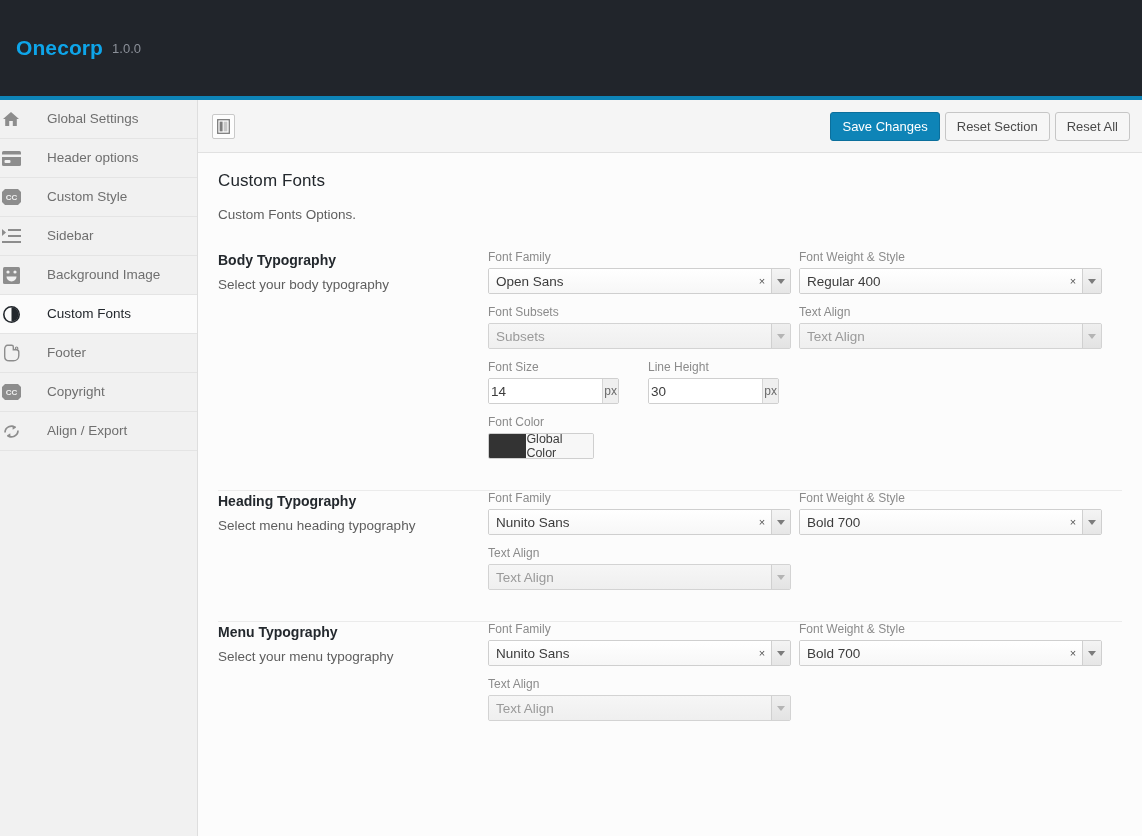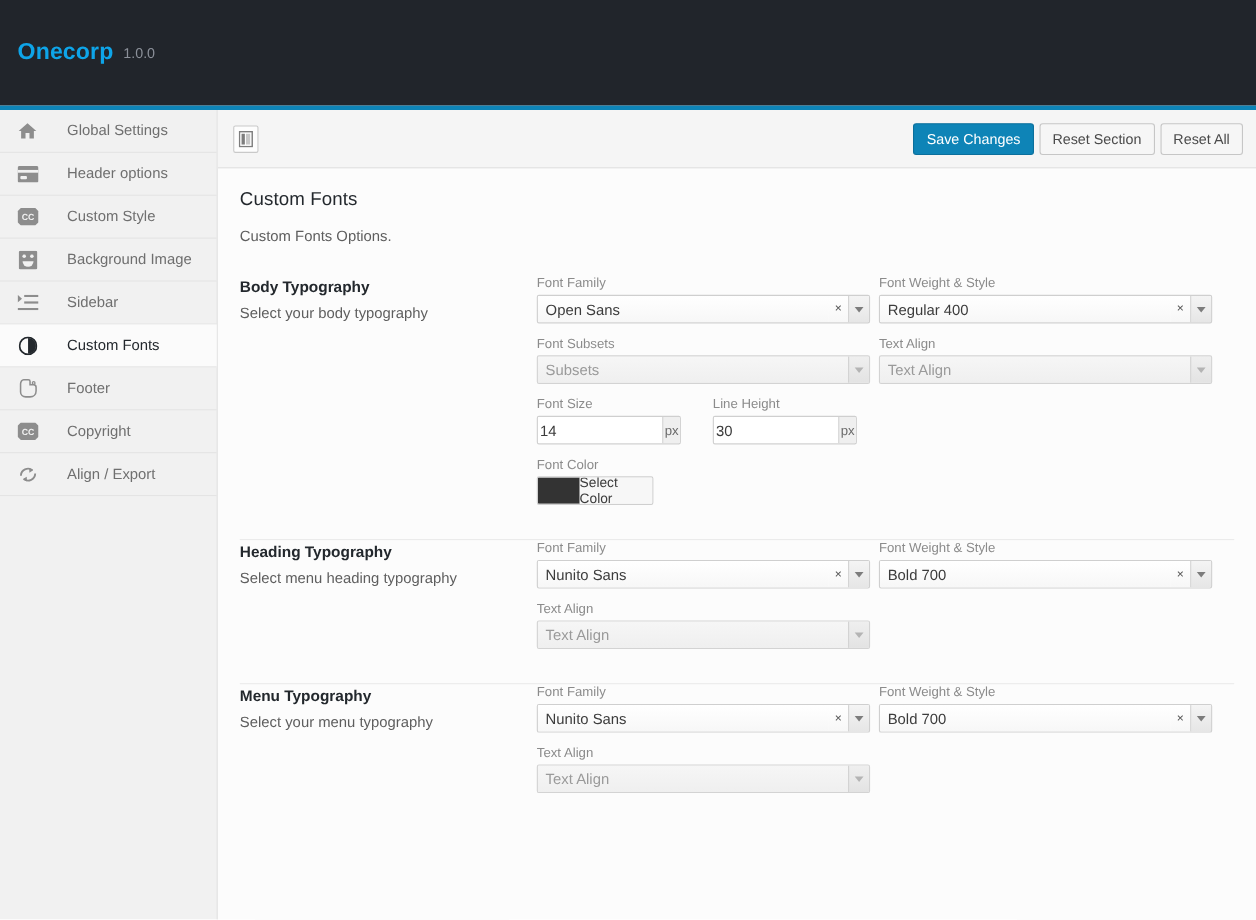--- a/index.html
+++ b/index.html
@@ -48,21 +48,20 @@
   .sidebar {
     width: 198px;
     background: #f1f1f1;
     border-right: 1px solid #dedede;
     flex: 0 0 198px;
   }
   .nav-item {
     height: 39px;
     display: flex;
     align-items: center;
-    padding-left: 14px;
     border-bottom: 1px solid #e4e4e4;
     cursor: pointer;
     color: #6f6f6f;
     font-size: 13.5px;
     text-align: center;
   }
   .nav-item.active {
     background: #fbfbfb;
     color: #23282d;
   }
@@ -335,40 +334,40 @@
         <svg width="19" height="16" viewBox="0 0 19 16">
             <path fill="#8d8d8d" d="M3 0h13l3 3v10l-3 3H3L0 13V3z"></path>
             <text x="9.5" y="11.4" font-size="8" font-family="Liberation Sans, sans-serif" font-weight="bold" fill="#f1f1f1" text-anchor="middle">CC</text>
           </svg>
       </span>
       <span class="nav-label">Custom Style</span>
     </div>
 
     <div class="nav-item">
       <span class="nav-icon">
+        <svg width="19" height="14" viewBox="0 0 19 14">
+            <rect x="6" y="0" width="13" height="2" fill="#8d8d8d"></rect>
+            <rect x="6" y="6" width="13" height="2" fill="#8d8d8d"></rect>
+            <rect x="0" y="12" width="19" height="2" fill="#8d8d8d"></rect>
+            <path d="M0 0l4 3.5L0 7z" fill="#8d8d8d"></path>
+          </svg>
+      </span>
+      <span class="nav-label">Sidebar</span>
+    </div>
+
+    <div class="nav-item">
+      <span class="nav-icon">
         <svg width="17" height="17" viewBox="0 0 17 17">
             <rect x="0" y="0" width="17" height="17" rx="1.5" fill="#8d8d8d"></rect>
             <circle cx="5" cy="5" r="1.6" fill="#f1f1f1"></circle>
             <circle cx="12" cy="5" r="1.6" fill="#f1f1f1"></circle>
             <path d="M3.5 9.5h10a5 5 0 0 1-10 0z" fill="#f1f1f1"></path>
           </svg>
       </span>
       <span class="nav-label">Background Image</span>
-    </div>
-
-    <div class="nav-item">
-      <span class="nav-icon">
-        <svg width="19" height="14" viewBox="0 0 19 14">
-            <rect x="6" y="0" width="13" height="2" fill="#8d8d8d"></rect>
-            <rect x="6" y="6" width="13" height="2" fill="#8d8d8d"></rect>
-            <rect x="0" y="12" width="19" height="2" fill="#8d8d8d"></rect>
-            <path d="M0 0l4 3.5L0 7z" fill="#8d8d8d"></path>
-          </svg>
-      </span>
-      <span class="nav-label">Sidebar</span>
     </div>
 
     <div class="nav-item active">
       <span class="nav-icon">
         <svg width="17" height="17" viewBox="0 0 17 17">
             <circle cx="8.5" cy="8.5" r="7.7" fill="none" stroke="#23282d" stroke-width="1.6"></circle>
             <path d="M8.5 1.3a7.2 7.2 0 0 1 0 14.4z" fill="#23282d"></path>
           </svg>
       </span>
       <span class="nav-label">Custom Fonts</span>
@@ -494,21 +493,21 @@
                 <span class="num-addon">px</span>
               </div>
             </div>
           </div>
 
           <div class="field-row">
             <div class="field">
               <span class="field-label">Font Color</span>
               <div class="colorpick">
                 <span class="color-swatch" id="fontColorSwatch" style="background: rgb(51, 51, 51);"></span>
-                <span class="color-label">Select Color</span>
+                <span class="color-label">Global Color</span>
               </div>
             </div>
           </div>
 
         </div>
       </div>
 
       <div class="divider"></div>
 
       <div class="section">

